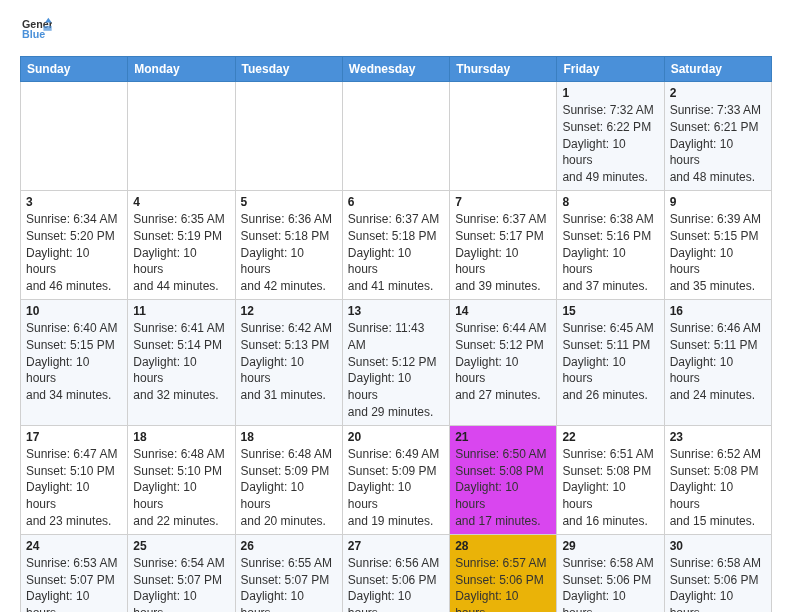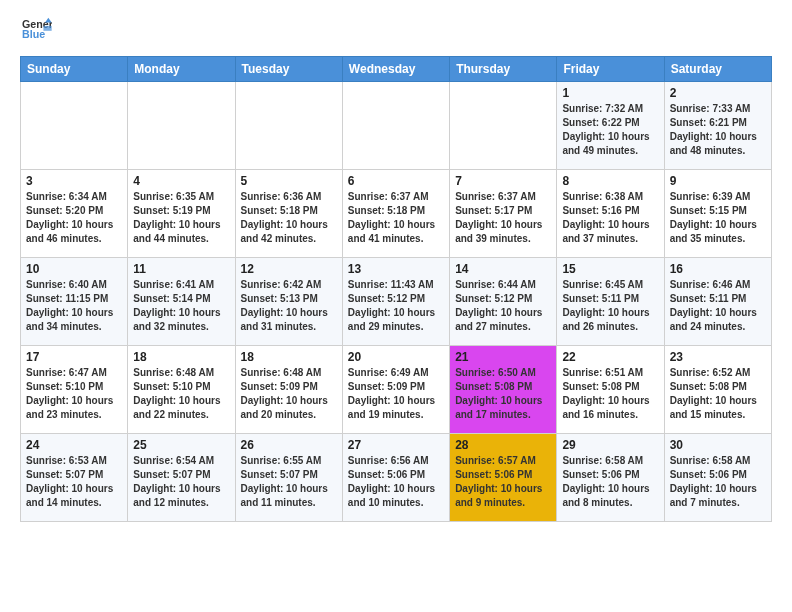--- a/index.html
+++ b/index.html
@@ -71,24 +71,23 @@
       background: #fff;
     }
     .day-num {
       font-size: 12px;
       font-weight: bold;
       display: block;
       margin-bottom: 2px;
       color: #222;
     }
     .day-info {
-      font-size: 10px;
+      font-size: 12px;
       line-height: 1.4;
       color: #333;
-      font-weight: bold;
     }
     .empty-cell {
       background: #fff !important;
     }
   </style>
 </head>
 <body>
 
 <div class="page">
   <div class="header">
@@ -188,21 +187,21 @@
             <div class="day-info" style="white-space: pre-line;">Sunrise: 6:39 AM
 Sunset: 5:15 PM
 Daylight: 10 hours
 and 35 minutes.</div>
           </td>
         </tr>
         <tr>
           <td style="background: rgb(245, 248, 252);">
             <span class="day-num">10</span>
             <div class="day-info" style="white-space: pre-line;">Sunrise: 6:40 AM
-Sunset: 11:15 PM
+Sunset: 5:15 PM
 Daylight: 10 hours
 and 34 minutes.</div>
           </td>
           <td style="background: rgb(245, 248, 252);">
             <span class="day-num">11</span>
             <div class="day-info" style="white-space: pre-line;">Sunrise: 6:41 AM
 Sunset: 5:14 PM
 Daylight: 10 hours
 and 32 minutes.</div>
           </td>

